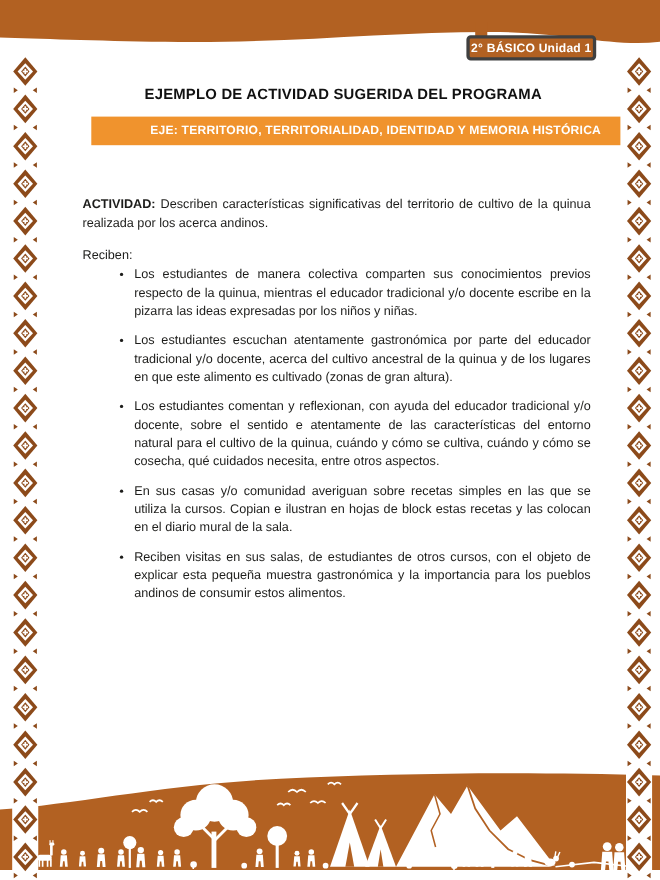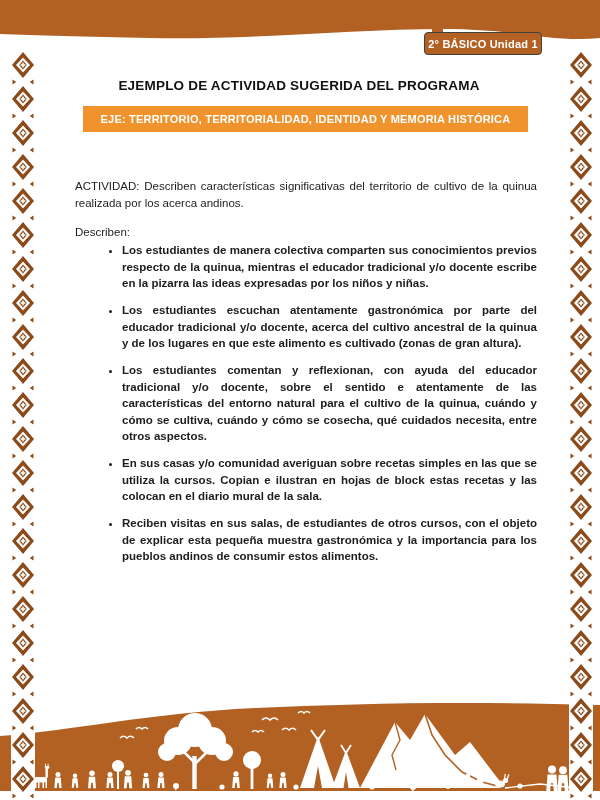--- a/index.html
+++ b/index.html
@@ -9,58 +9,58 @@
     font-family:"Liberation Sans","DejaVu Sans",sans-serif;
     color:#1d1d1b;
   }
   .abs{position:absolute;}
   
   .top-band{left:0;top:0;}
   
   .badge-stem{left:432px;top:20px;width:11px;height:16px;background:#b26122;}
   .unit-badge{
     left:424px;top:32px;width:118px;height:23px;
-    background:#b26122;border:1px solid #404040;border-radius:4px;
+    background:#b26122;border:3px solid #404040;border-radius:4px;
     color:#fff;font-size:11px;font-weight:bold;
     display:flex;align-items:center;justify-content:center;
     box-sizing:border-box;letter-spacing:.2px;
   }
   
   .pattern-strip{top:50px;}
   .pattern-strip.left{left:11px;}
   .pattern-strip.right{left:569px;}
   
   .doc-title{
-    left:59px;top:78px;width:480px;text-align:center;
+    left:72px;top:78px;width:480px;text-align:center;
     font-size:13.5px;font-weight:bold;letter-spacing:.2px;color:#111;
   }
   
   .eje-banner{
     left:83px;top:106px;width:445px;height:26px;background:#f0932d;
     color:#ffffff;font-size:11px;font-weight:bold;
     display:flex;align-items:center;justify-content:center;
     letter-spacing:.2px;
+    padding-left:36px;
   }
   
   .activity-par{
     left:75px;top:178px;width:462px;
     font-size:11.5px;line-height:16.5px;text-align:justify;
   }
-  .activity-par b{font-weight:normal;}
+  .activity-par b{font-weight:bold;}
   .examples-label{
     left:75px;top:224px;width:462px;font-size:11.5px;line-height:16.5px;
   }
   ul.example-list{
     left:75px;top:242px;width:462px;margin:0;padding:0 0 0 47px;
     box-sizing:border-box;list-style:disc outside;
   }
   ul.example-list li{
     font-size:11.5px;line-height:16.5px;text-align:justify;
     margin:0 0 10.5px 0;
-    font-weight:bold;
   }
   .footer-art{left:0;top:700px;}
 </style>
 </head>
 <body>
 
 <div class="page">
 
   <svg width="0" height="0" style="position:absolute" aria-hidden="true">
     <defs>
@@ -231,21 +231,21 @@
 
   <div class="abs badge-stem"></div>
   <div class="abs unit-badge">2° BÁSICO Unidad 1</div>
 
   <div class="abs doc-title">EJEMPLO DE ACTIVIDAD SUGERIDA DEL PROGRAMA</div>
 
   <div class="abs eje-banner">EJE: TERRITORIO, TERRITORIALIDAD, IDENTIDAD Y MEMORIA HISTÓRICA</div>
 
   <div class="abs activity-par"><b>ACTIVIDAD:</b><span> Describen características significativas del territorio de cultivo de la quinua realizada por los acerca andinos.</span></div>
 
-  <div class="abs examples-label">Describen:</div>
+  <div class="abs examples-label">Reciben:</div>
   <ul class="abs example-list">
     <li>Los estudiantes de manera colectiva comparten sus conocimientos previos respecto de la quinua, mientras el educador tradicional y/o docente escribe en la pizarra las ideas expresadas por los niños y niñas.</li>
     <li>Los estudiantes escuchan atentamente gastronómica por parte del educador tradicional y/o docente, acerca del cultivo ancestral de la quinua y de los lugares en que este alimento es cultivado (zonas de gran altura).</li>
     <li>Los estudiantes comentan y reflexionan, con ayuda del educador tradicional y/o docente, sobre el sentido e atentamente de las características del entorno natural para el cultivo de la quinua, cuándo y cómo se cultiva, cuándo y cómo se cosecha, qué cuidados necesita, entre otros aspectos.</li>
     <li>En sus casas y/o comunidad averiguan sobre recetas simples en las que se utiliza la cursos. Copian e ilustran en hojas de block estas recetas y las colocan en el diario mural de la sala.</li>
     <li>Reciben visitas en sus salas, de estudiantes de otros cursos, con el objeto de explicar esta pequeña muestra gastronómica y la importancia para los pueblos andinos de consumir estos alimentos.</li>
   </ul>
 
 </div>
 

